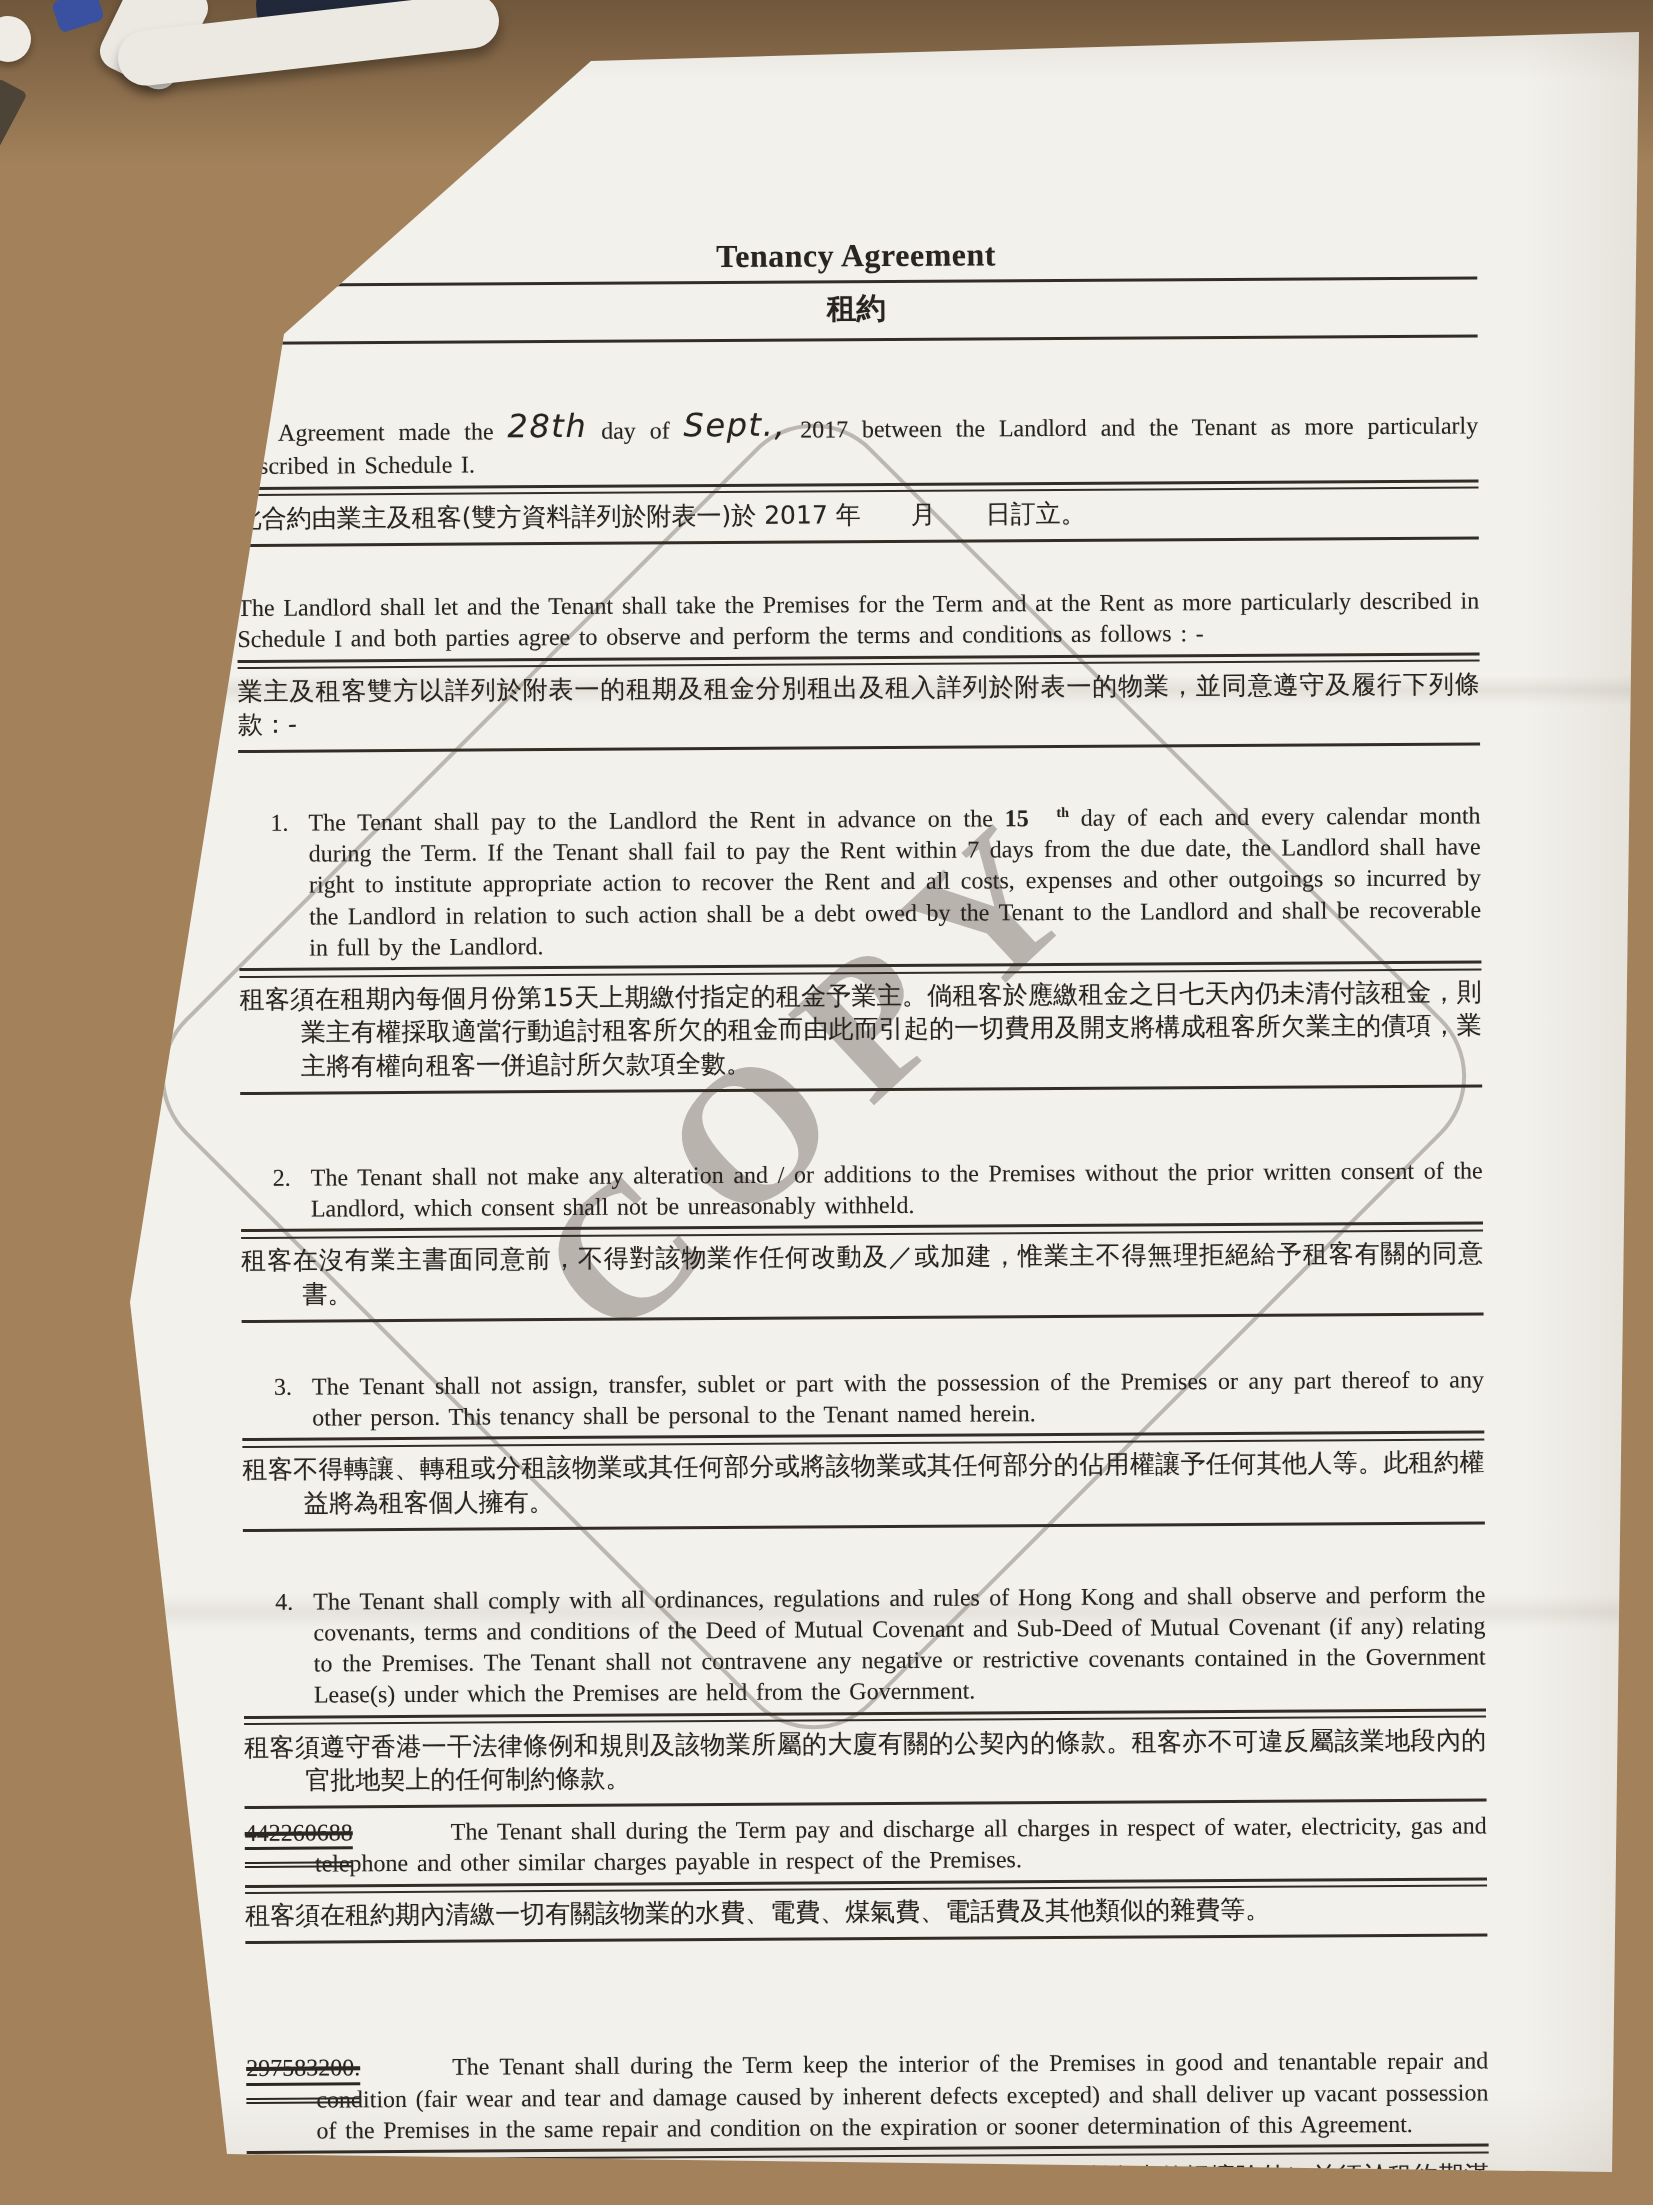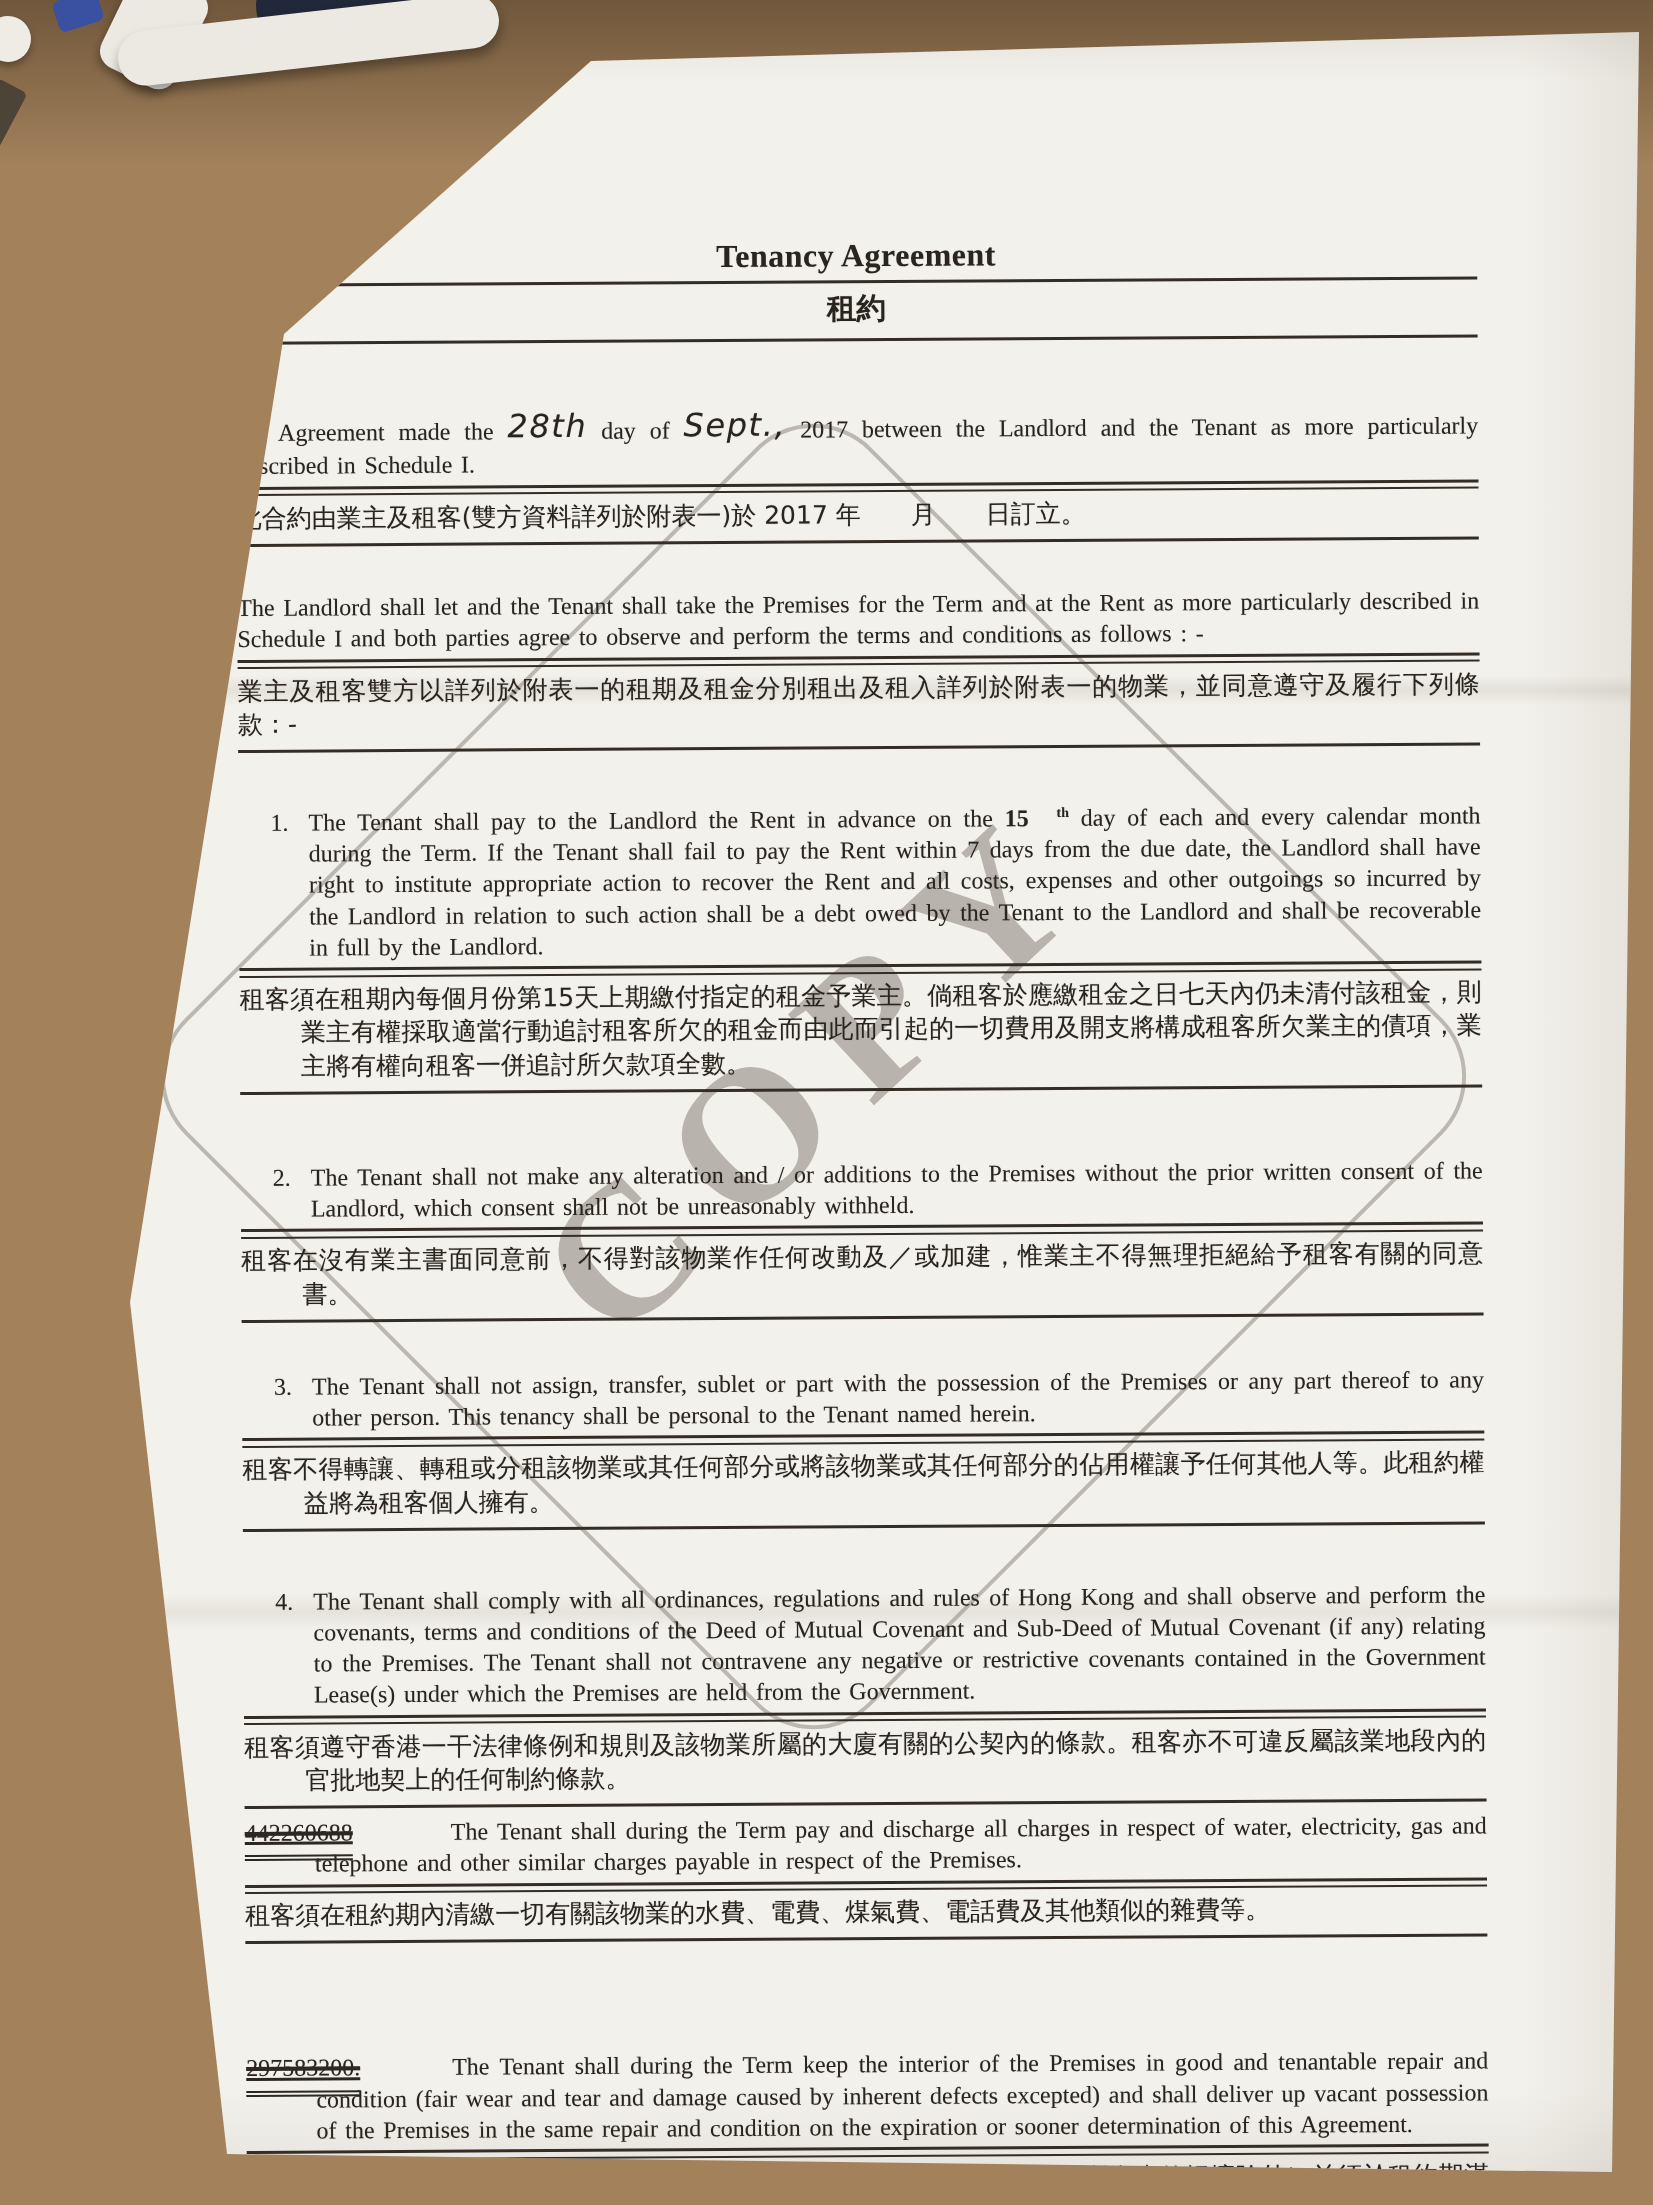--- a/index.html
+++ b/index.html
@@ -99,21 +99,21 @@
   .p-bold{font-weight:bold;}
   .p-boldsup{font-weight:bold;vertical-align:super;font-size:58%;margin-left:28px;}
   .p-hand{
     font-family:"DejaVu Sans",sans-serif;font-style:italic;
     font-size:32px;letter-spacing:1.6px;position:relative;top:-1.6px;
   }
   .struck{
     text-decoration:line-through;text-decoration-thickness:3.8px;text-decoration-color:#2c2722;
     background-image:linear-gradient(#2c2722,#2c2722);
     background-size:100% 3.3px;background-position:0 72%;background-repeat:no-repeat;
-    border-bottom:6.6px double #2c2722;padding-bottom:6px;
+    border-bottom:6.6px double #2c2722;padding-bottom:13px;
   }
 </style>
 </head>
 <body>
 
 <div class="desk-object stapler-blob"></div>
 <div class="desk-object stapler-sliver"></div>
 <div class="desk-object stapler-blue"></div>
 <div class="desk-object stapler-arm"></div>
 <div class="desk-object stapler-body"></div>

